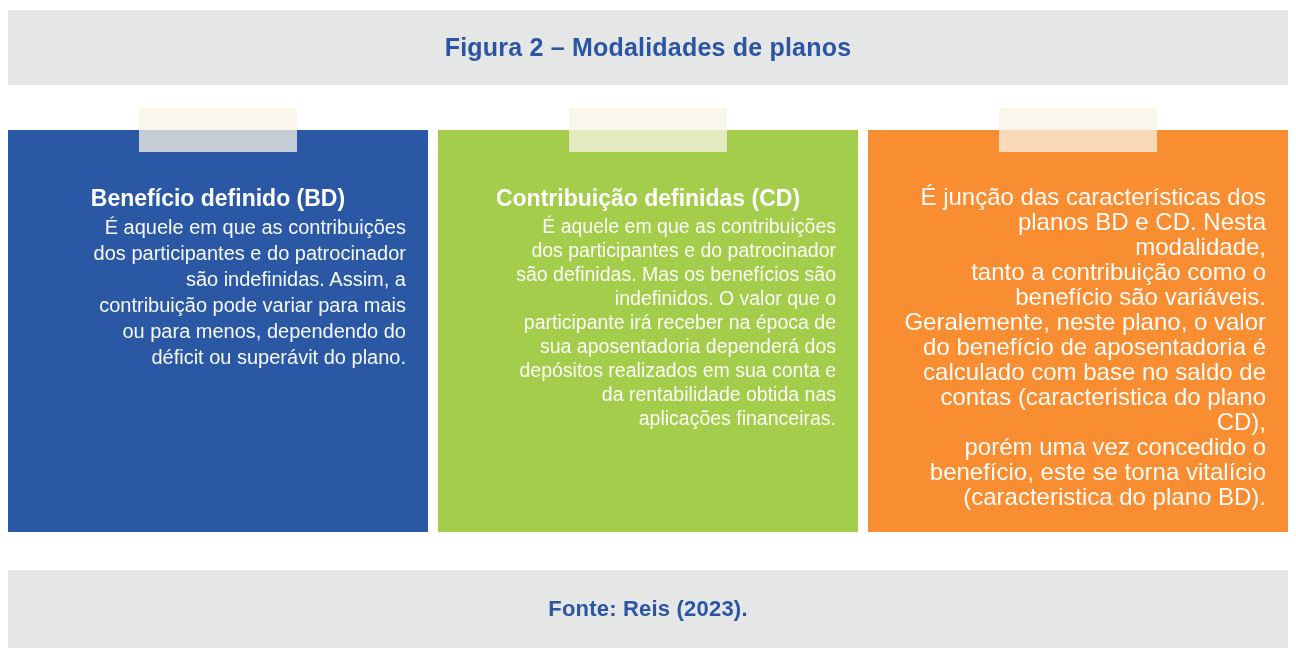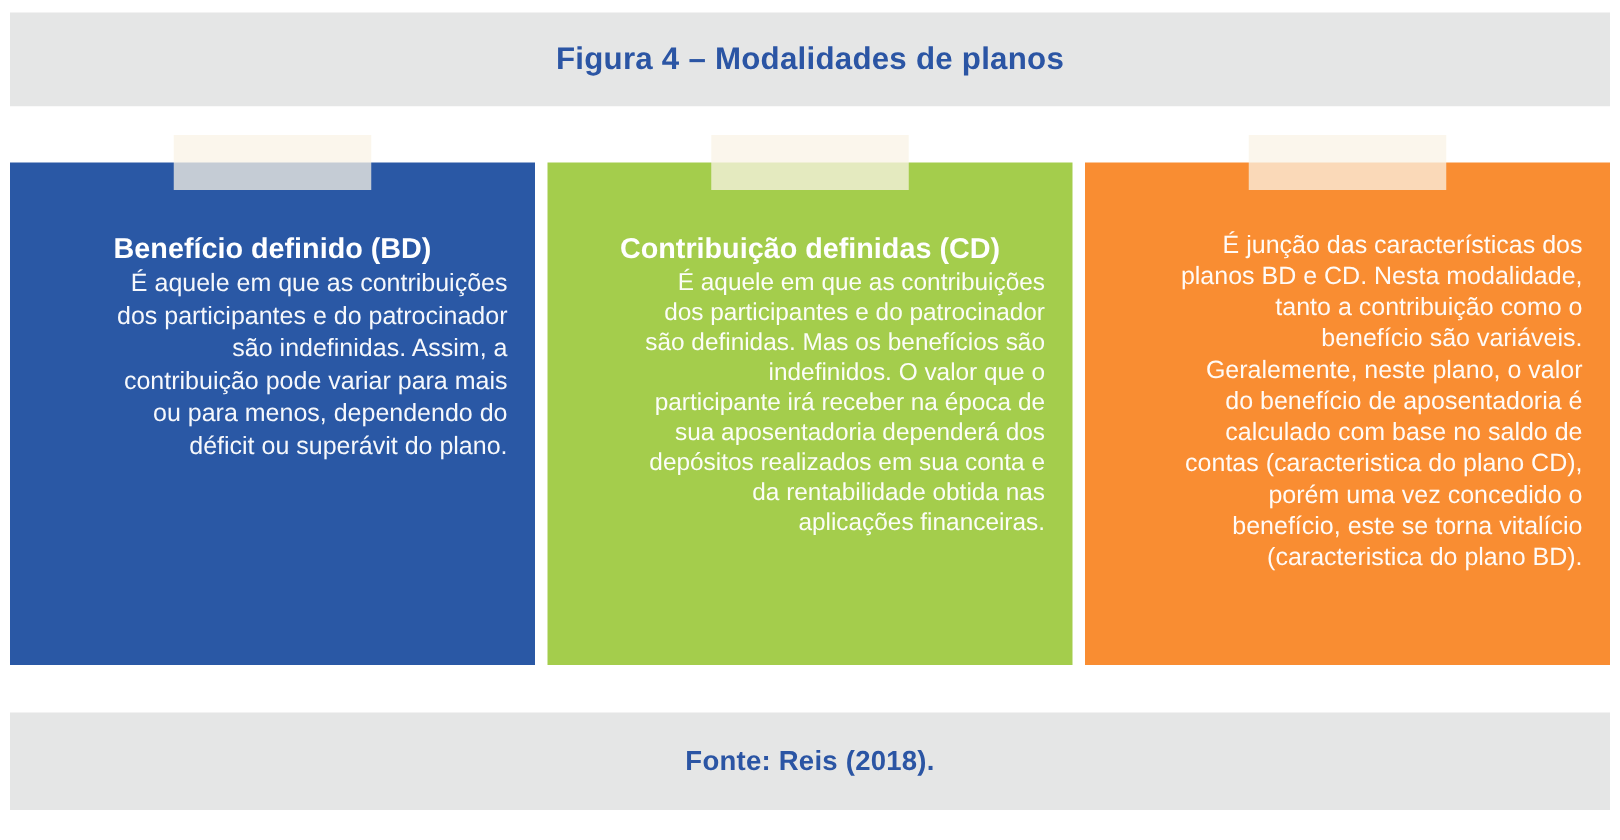--- a/index.html
+++ b/index.html
@@ -60,27 +60,27 @@
     color: #ffffff;
   }
   .card-body {
     margin-top: 1px;
     text-align: right;
     white-space: pre-line;
     color: rgba(255,255,255,0.96);
   }
   .card-bd .card-body { font-size: 20px;   line-height: 26px; }
   .card-cd .card-body { font-size: 19.5px; line-height: 24px; }
-  .card-cv .card-body { font-size: 20px;   line-height: 25px; }
+  .card-cv .card-body { font-size: 24px;   line-height: 25px; }
 </style>
 </head>
 <body>
 
 <div class="bar header-bar" style="background-color: rgb(229, 230, 230);">
-  <div class="bar-text">Figura 4 – Modalidades de planos</div>
+  <div class="bar-text">Figura 2 – Modalidades de planos</div>
 </div>
 
 <div class="cards-row">
 
   <div class="card card-bd" style="background-color: rgb(42, 88, 165);">
     <div class="tape" style="background-color: rgba(250, 243, 230, 0.75);"></div>
     <div class="card-title">Benefício definido (BD)</div>
     <div class="card-body">É aquele em que as contribuições
 dos participantes e do patrocinador
 são indefinidas. Assim, a
@@ -114,14 +114,14 @@
 calculado com base no saldo de
 contas (caracteristica do plano CD),
 porém uma vez concedido o
 benefício, este se torna vitalício
 (caracteristica do plano BD).</div>
   </div>
 
 </div>
 
 <div class="bar footer-bar" style="background-color: rgb(229, 230, 230);">
-  <div class="bar-text">Fonte: Reis (2018).</div>
+  <div class="bar-text">Fonte: Reis (2023).</div>
 </div>
 
 </body></html>

